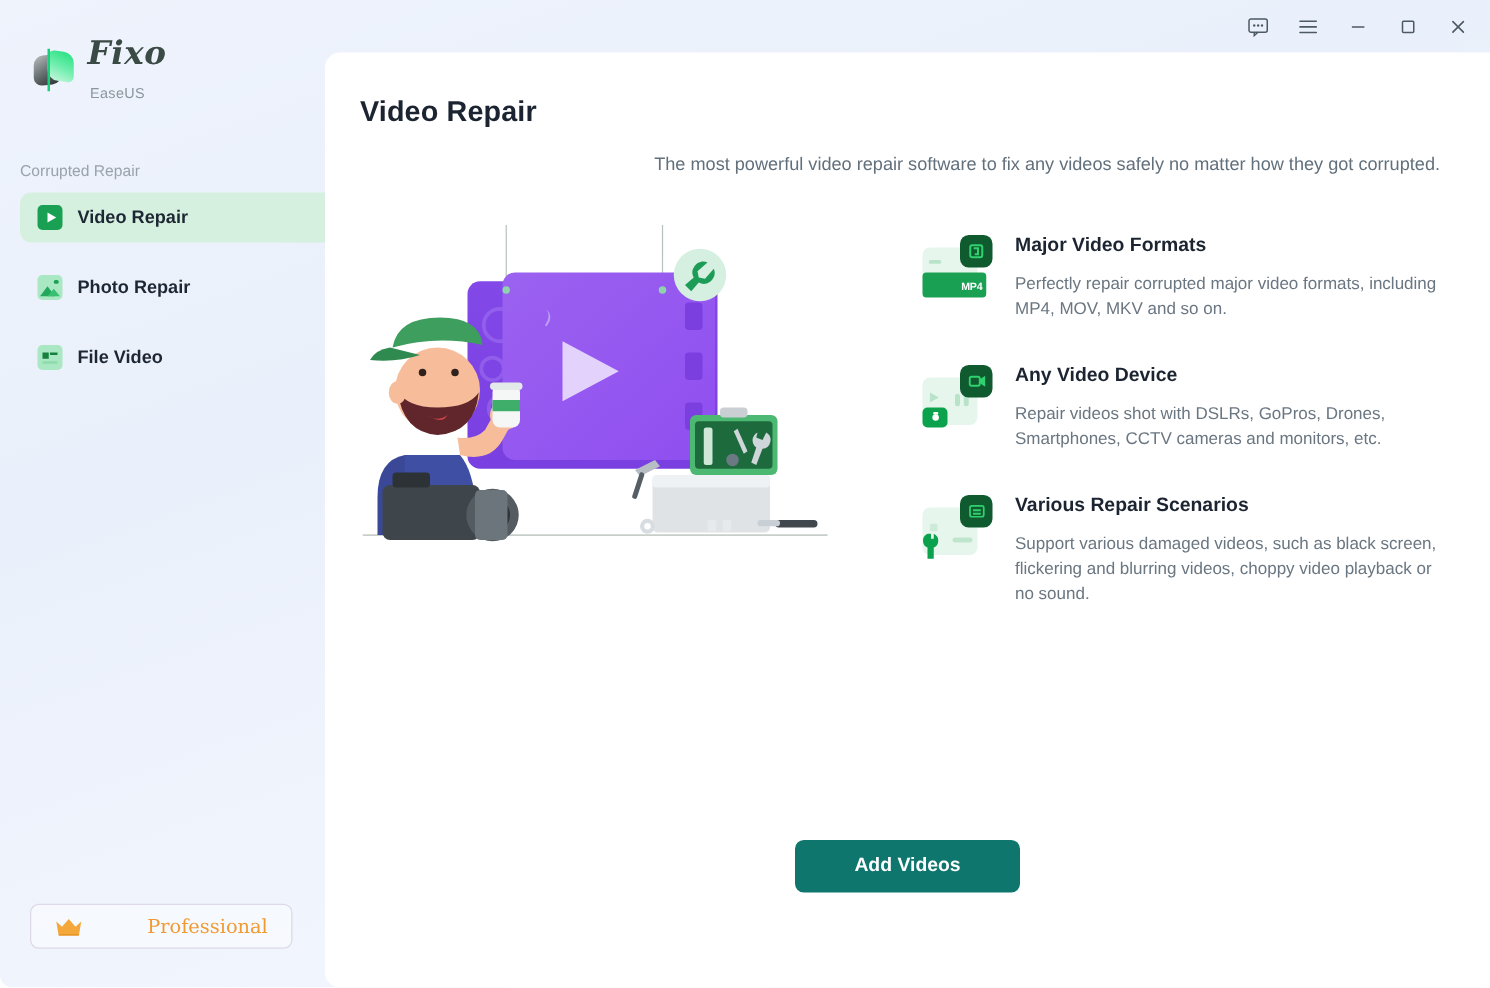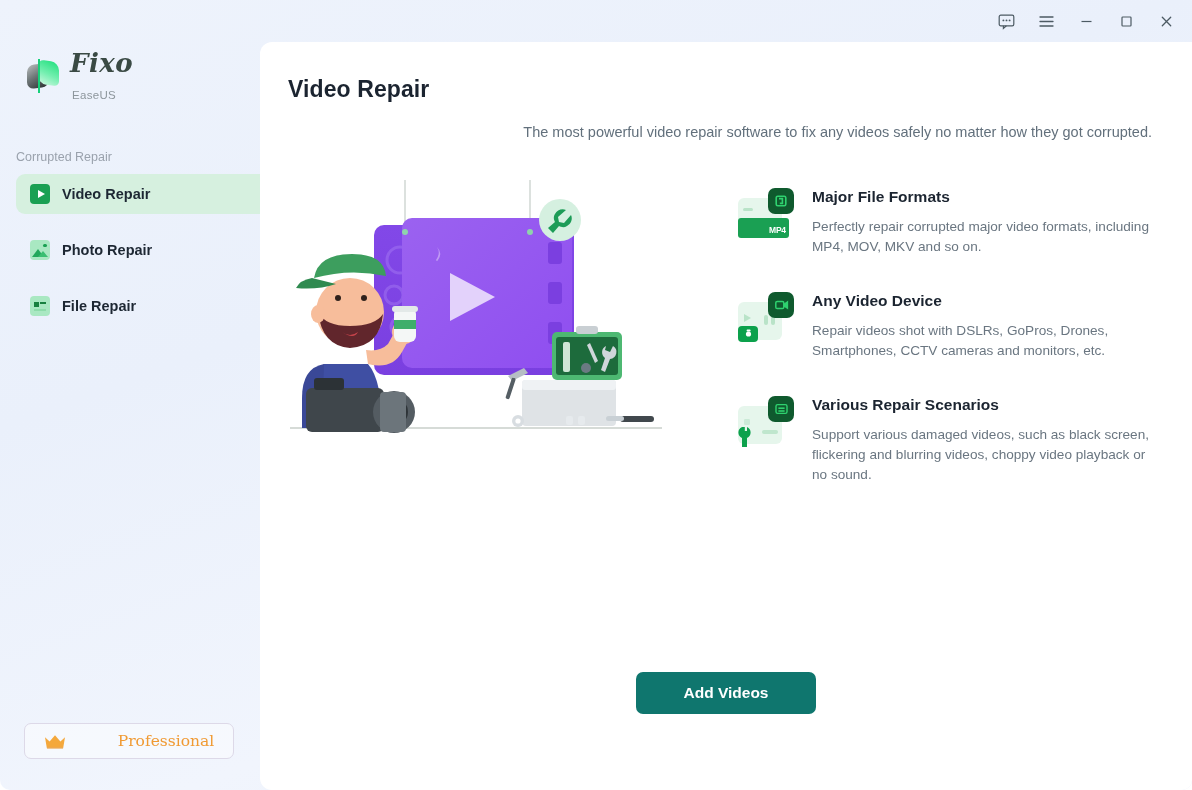--- a/index.html
+++ b/index.html
@@ -29,21 +29,21 @@
     width: 40px; height: 30px;
     display: flex; align-items: center; justify-content: center;
     color: #4c5a63; cursor: default;
   }
   .tb-btn svg { display: block; }
 
   
   .sidebar {
     position: absolute; top: 0; left: 0;
     width: 300px; height: 790px;
-    padding-top: 42px;
+    padding-top: 22px;
   }
   .logo-wrap {
     display: flex; align-items: center;
     padding: 6px 0 0 26px;
     height: 62px;
   }
   .logo-mark {
     position: relative;
     width: 34px; height: 34px;
     margin-right: 10px;
@@ -356,21 +356,21 @@
       </span>
       <span class="nav-label">Photo Repair</span>
     </div>
 
     <div class="nav-item">
       <span class="nav-icon ic-file">
         <span class="fb1"></span>
           <span class="fb2"></span>
           <span class="fb3"></span>
       </span>
-      <span class="nav-label">File Repair</span>
+      <span class="nav-label">File Video</span>
     </div>
 
     <div class="pro-btn">
       <span class="crown">
         <svg width="22" height="15" viewBox="0 0 22 15">
           <path d="M1 3.2 L5.6 7.4 L11 1.2 L16.4 7.4 L21 3.2 L19.3 13.2 L2.7 13.2 Z" fill="#f4a83c"></path>
           <path d="M2.7 13.2 L19.3 13.2 L19 14.6 L3 14.6 Z" fill="#ea9426"></path>
         </svg>
       </span>
       <span class="pro-label">Professional</span>
@@ -479,21 +479,21 @@
               <span style="font-size:8.5px;font-weight:700;color:#fff;letter-spacing:-0.2px;margin-left:28px;">MP4</span>
             </div>
             <div class="f-badge">
               <svg width="14" height="14" viewBox="0 0 14 14" fill="none" stroke="#2fd26f" stroke-width="1.6">
                 <rect x="2.2" y="2.2" width="9.6" height="9.6" rx="1.6"></rect>
                 <path d="M5 4.6 h3.4 v4.8 h-2.6"></path>
               </svg>
             </div>
           </div>
           <div>
-            <div class="f-title">Major File Formats</div>
+            <div class="f-title">Major Video Formats</div>
             <div class="f-desc">Perfectly repair corrupted major video formats, including MP4, MOV, MKV and so on.</div>
           </div>
         </div>
 
         <div class="feature">
           <div class="f-icon">
             <div class="f-card"></div>
             <svg style="position:absolute;left:4px;top:20px" width="40" height="28" viewBox="0 0 40 28">
               <path d="M2 2 L9 6 L2 10 Z" fill="#b9e3c8"></path>
               <rect x="22" y="3" width="4" height="10" rx="2" fill="#b9e3c8"></rect>

